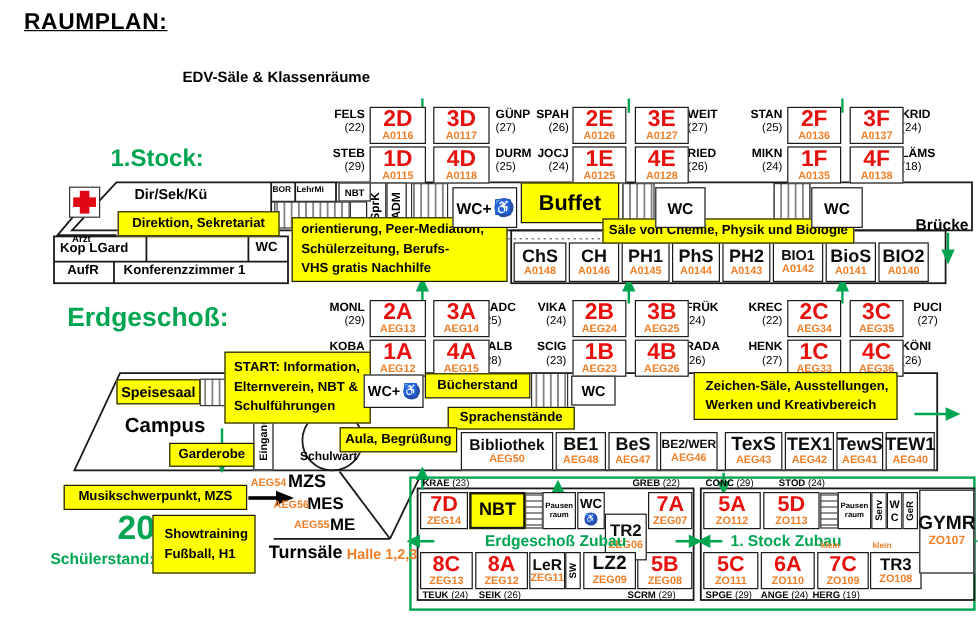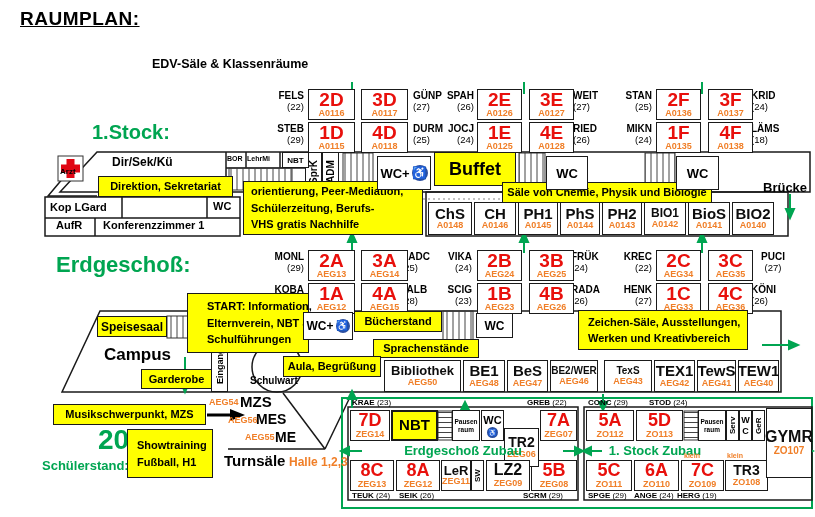--- a/index.html
+++ b/index.html
@@ -406,21 +406,21 @@
     </div>
     <div class="abs rb lab" style="left: 507px; top: 360px; width: 41px; height: 32px;">
       <div class="rn" style="font-size: 15px;">BeS</div>
       <div class="rc">AEG47</div>
     </div>
     <div class="abs rb lab" style="left: 550px; top: 360px; width: 48px; height: 32px;">
       <div class="rn" style="font-size: 10px;">BE2/WER</div>
       <div class="rc">AEG46</div>
     </div>
     <div class="abs rb lab" style="left: 604px; top: 360px; width: 48px; height: 32px;">
-      <div class="rn" style="font-size: 10px;">TexS</div>
+      <div class="rn" style="font-size: 16px;">TexS</div>
       <div class="rc">AEG43</div>
     </div>
     <div class="abs rb lab" style="left: 654px; top: 360px; width: 41px; height: 32px;">
       <div class="rn" style="font-size: 15px;">TEX1</div>
       <div class="rc">AEG42</div>
     </div>
     <div class="abs rb lab" style="left: 697px; top: 360px; width: 39px; height: 32px;">
       <div class="rn" style="font-size: 15px;">TewS</div>
       <div class="rc">AEG41</div>
     </div>
@@ -444,21 +444,21 @@
       <div class="rn" style="font-size: 14px;">TR3</div>
       <div class="rc">ZO108</div>
     </div>
     <div class="abs rb lab" style="left: 766px; top: 408px; width: 46px; height: 70px;">
       <div class="rn" style="font-size: 16px;">GYMR</div>
       <div class="rc" style="font-size: 10px;">ZO107</div>
     </div>
     <div class="abs txt" style="left: 112px; top: 156px; font-size: 12px;">Dir/Sek/Kü</div>
     <div class="abs txt" style="left: 227px; top: 155px; font-size: 7px;">BOR</div>
     <div class="abs txt" style="left: 247px; top: 155px; font-size: 7px;">LehrMi</div>
-    <div class="abs txt" style="left: 60px; top: 168px; font-size: 8px;">Arzt</div>
+    <div class="abs txt" style="left: 60px; top: 196px; font-size: 8px;">Arzt</div>
     <div class="abs txt" style="left: 50px; top: 202px; font-size: 11px;">Kop LGard</div>
     <div class="abs txt" style="left: 213px; top: 201px; font-size: 11px;">WC</div>
     <div class="abs txt" style="left: 56px; top: 220px; font-size: 11px;">AufR</div>
     <div class="abs txt" style="left: 103px; top: 220px; font-size: 11px;">Konferenzzimmer 1</div>
     <div class="abs txt" style="left: 763px; top: 181px; font-size: 13px;">Brücke</div>
     <div class="abs txt" style="left: 104px; top: 346px; font-size: 17px;">Campus</div>
     <div class="abs txt" style="left: 250px; top: 376px; font-size: 10px;">Schulwart</div>
     <div class="abs txt" style="left: 98px; top: 426px; font-size: 28px; color: rgb(0, 165, 81);">2023</div>
     <div class="abs txt" style="left: 42px; top: 459px; font-size: 13px; color: rgb(0, 165, 81);">Schülerstand:</div>
     <div class="abs txt" style="left: 224px; top: 453px; font-size: 15px;">Turnsäle</div>
@@ -485,21 +485,21 @@
     </div>
     <div class="abs note" style="left: 434px; top: 152px; width: 82px; height: 34px; font-size: 18px;">
       <div class="nl">Buffet</div>
     </div>
     <div class="abs note" style="left: 502px; top: 182px; width: 210px; height: 21px; font-size: 11px;">
       <div class="nl">Säle von Chemie, Physik und Biologie</div>
     </div>
     <div class="abs note" style="left: 97px; top: 316px; width: 70px; height: 21px; font-size: 12px;">
       <div class="nl">Speisesaal</div>
     </div>
-    <div class="abs note" style="left: 187px; top: 293px; width: 122px; height: 60px; font-size: 11px; align-items: flex-start; padding-left: 19px;">
+    <div class="abs note" style="left: 187px; top: 293px; width: 122px; height: 60px; font-size: 11px; align-items: flex-start; padding-left: 7px;">
       <div class="nl">START: Information,</div>
       <div class="nl">Elternverein, NBT &amp;</div>
       <div class="nl">Schulführungen</div>
     </div>
     <div class="abs note" style="left: 141px; top: 369px; width: 71px; height: 20px; font-size: 11px;">
       <div class="nl">Garderobe</div>
     </div>
     <div class="abs note" style="left: 354px; top: 311px; width: 88px; height: 21px; font-size: 11px;">
       <div class="nl">Bücherstand</div>
     </div>

